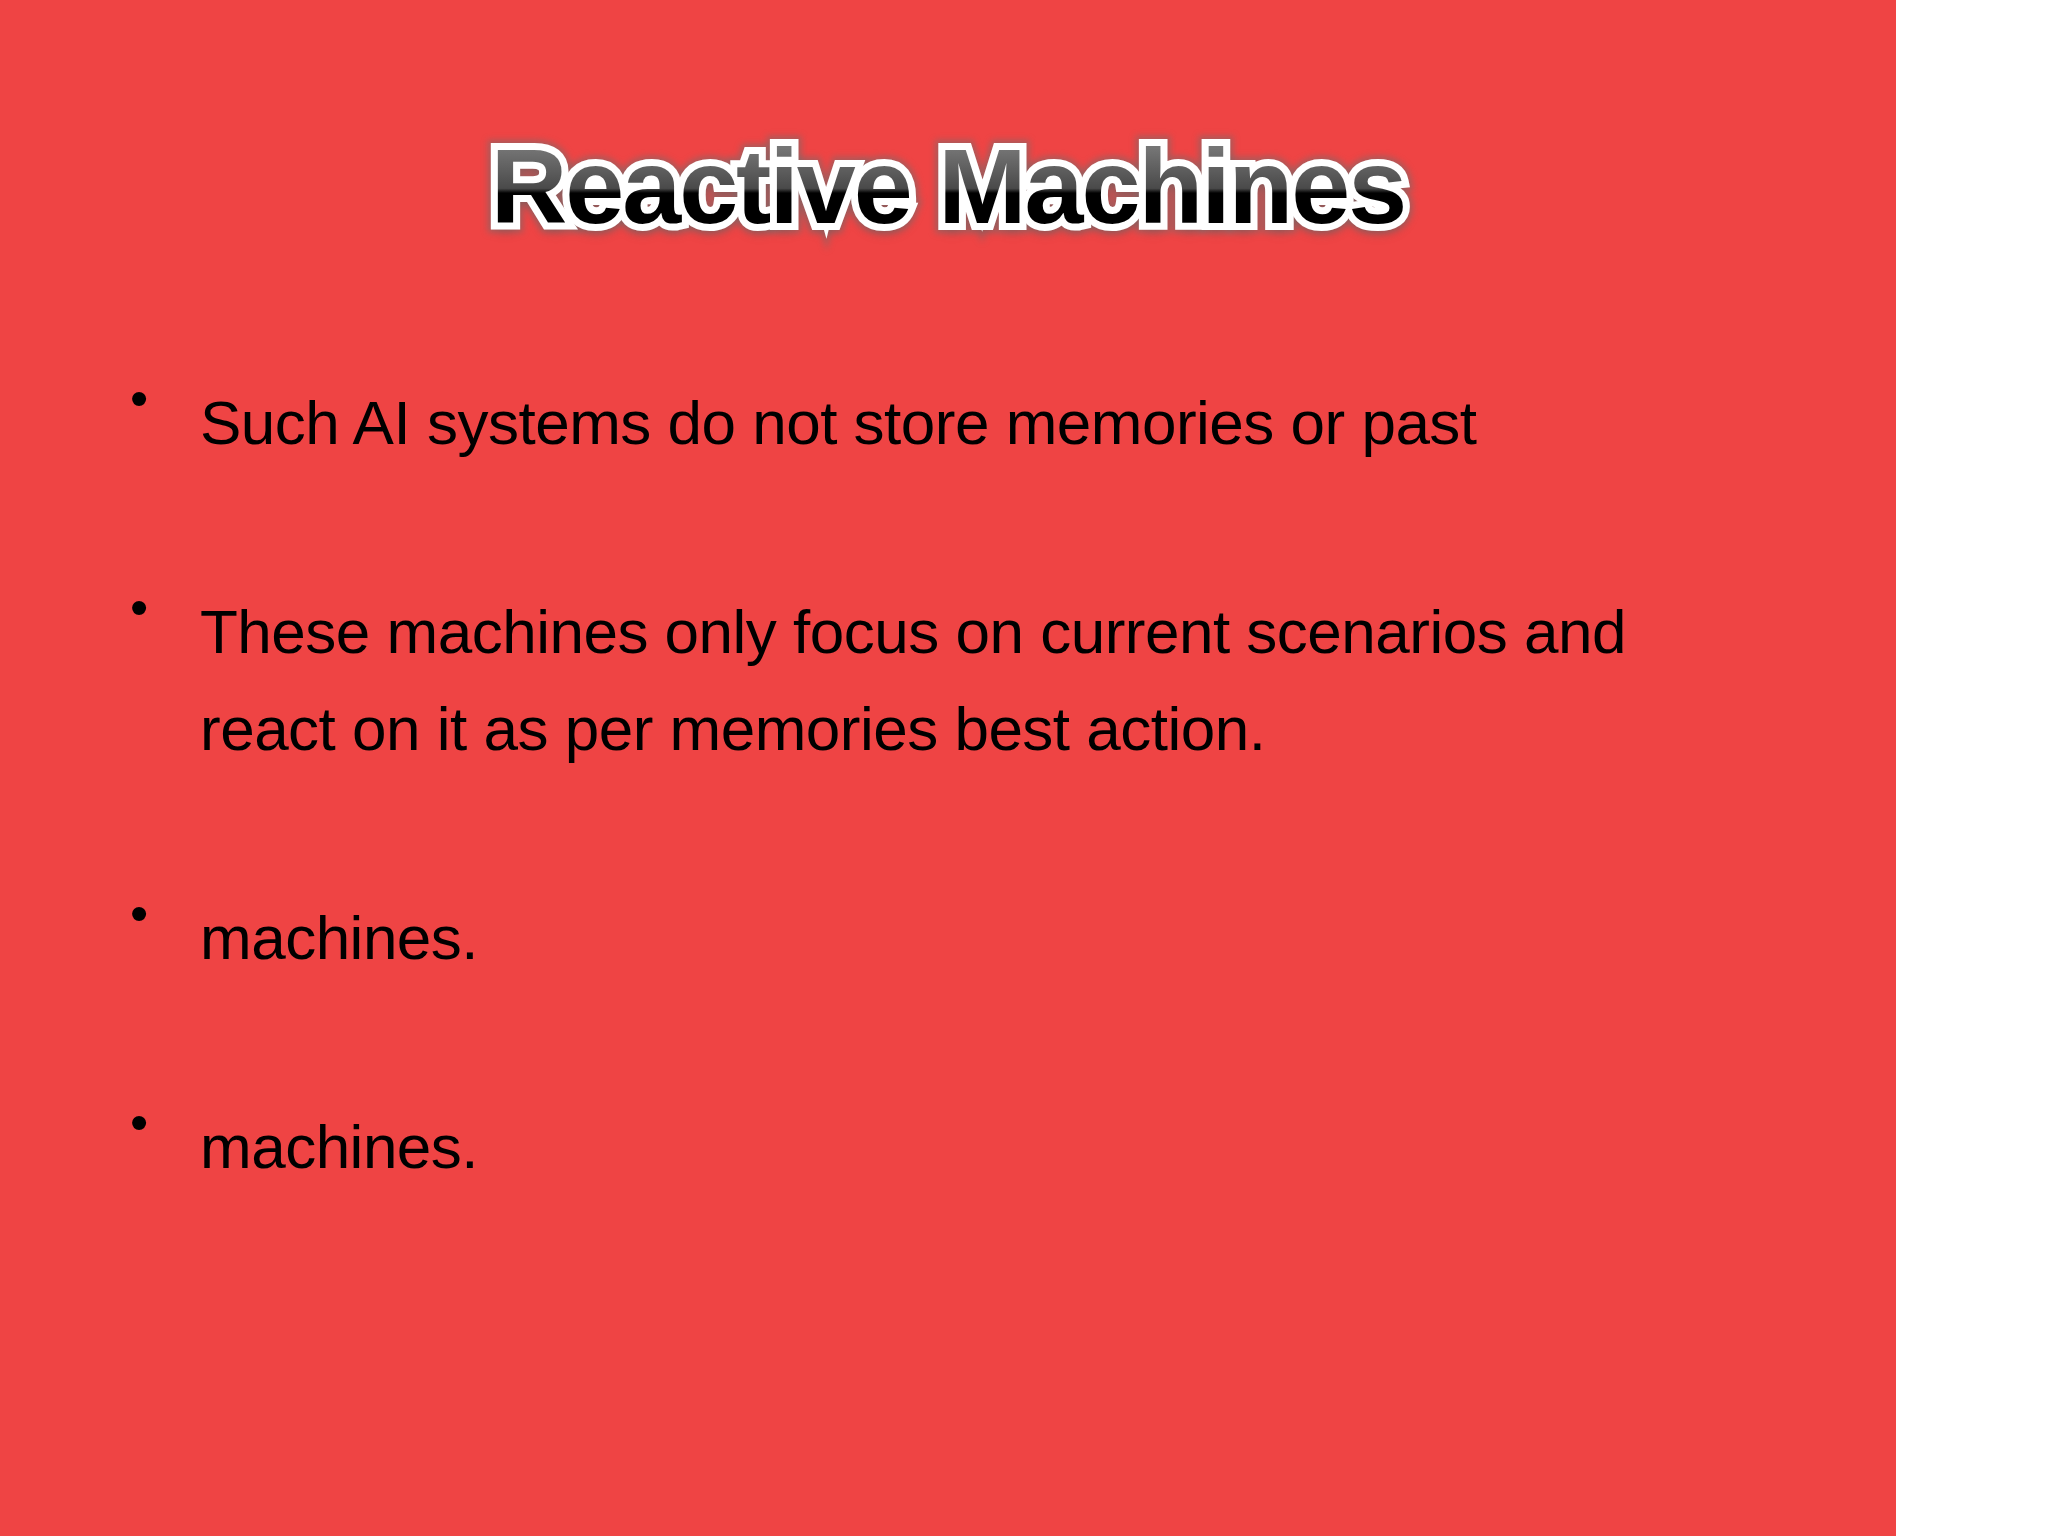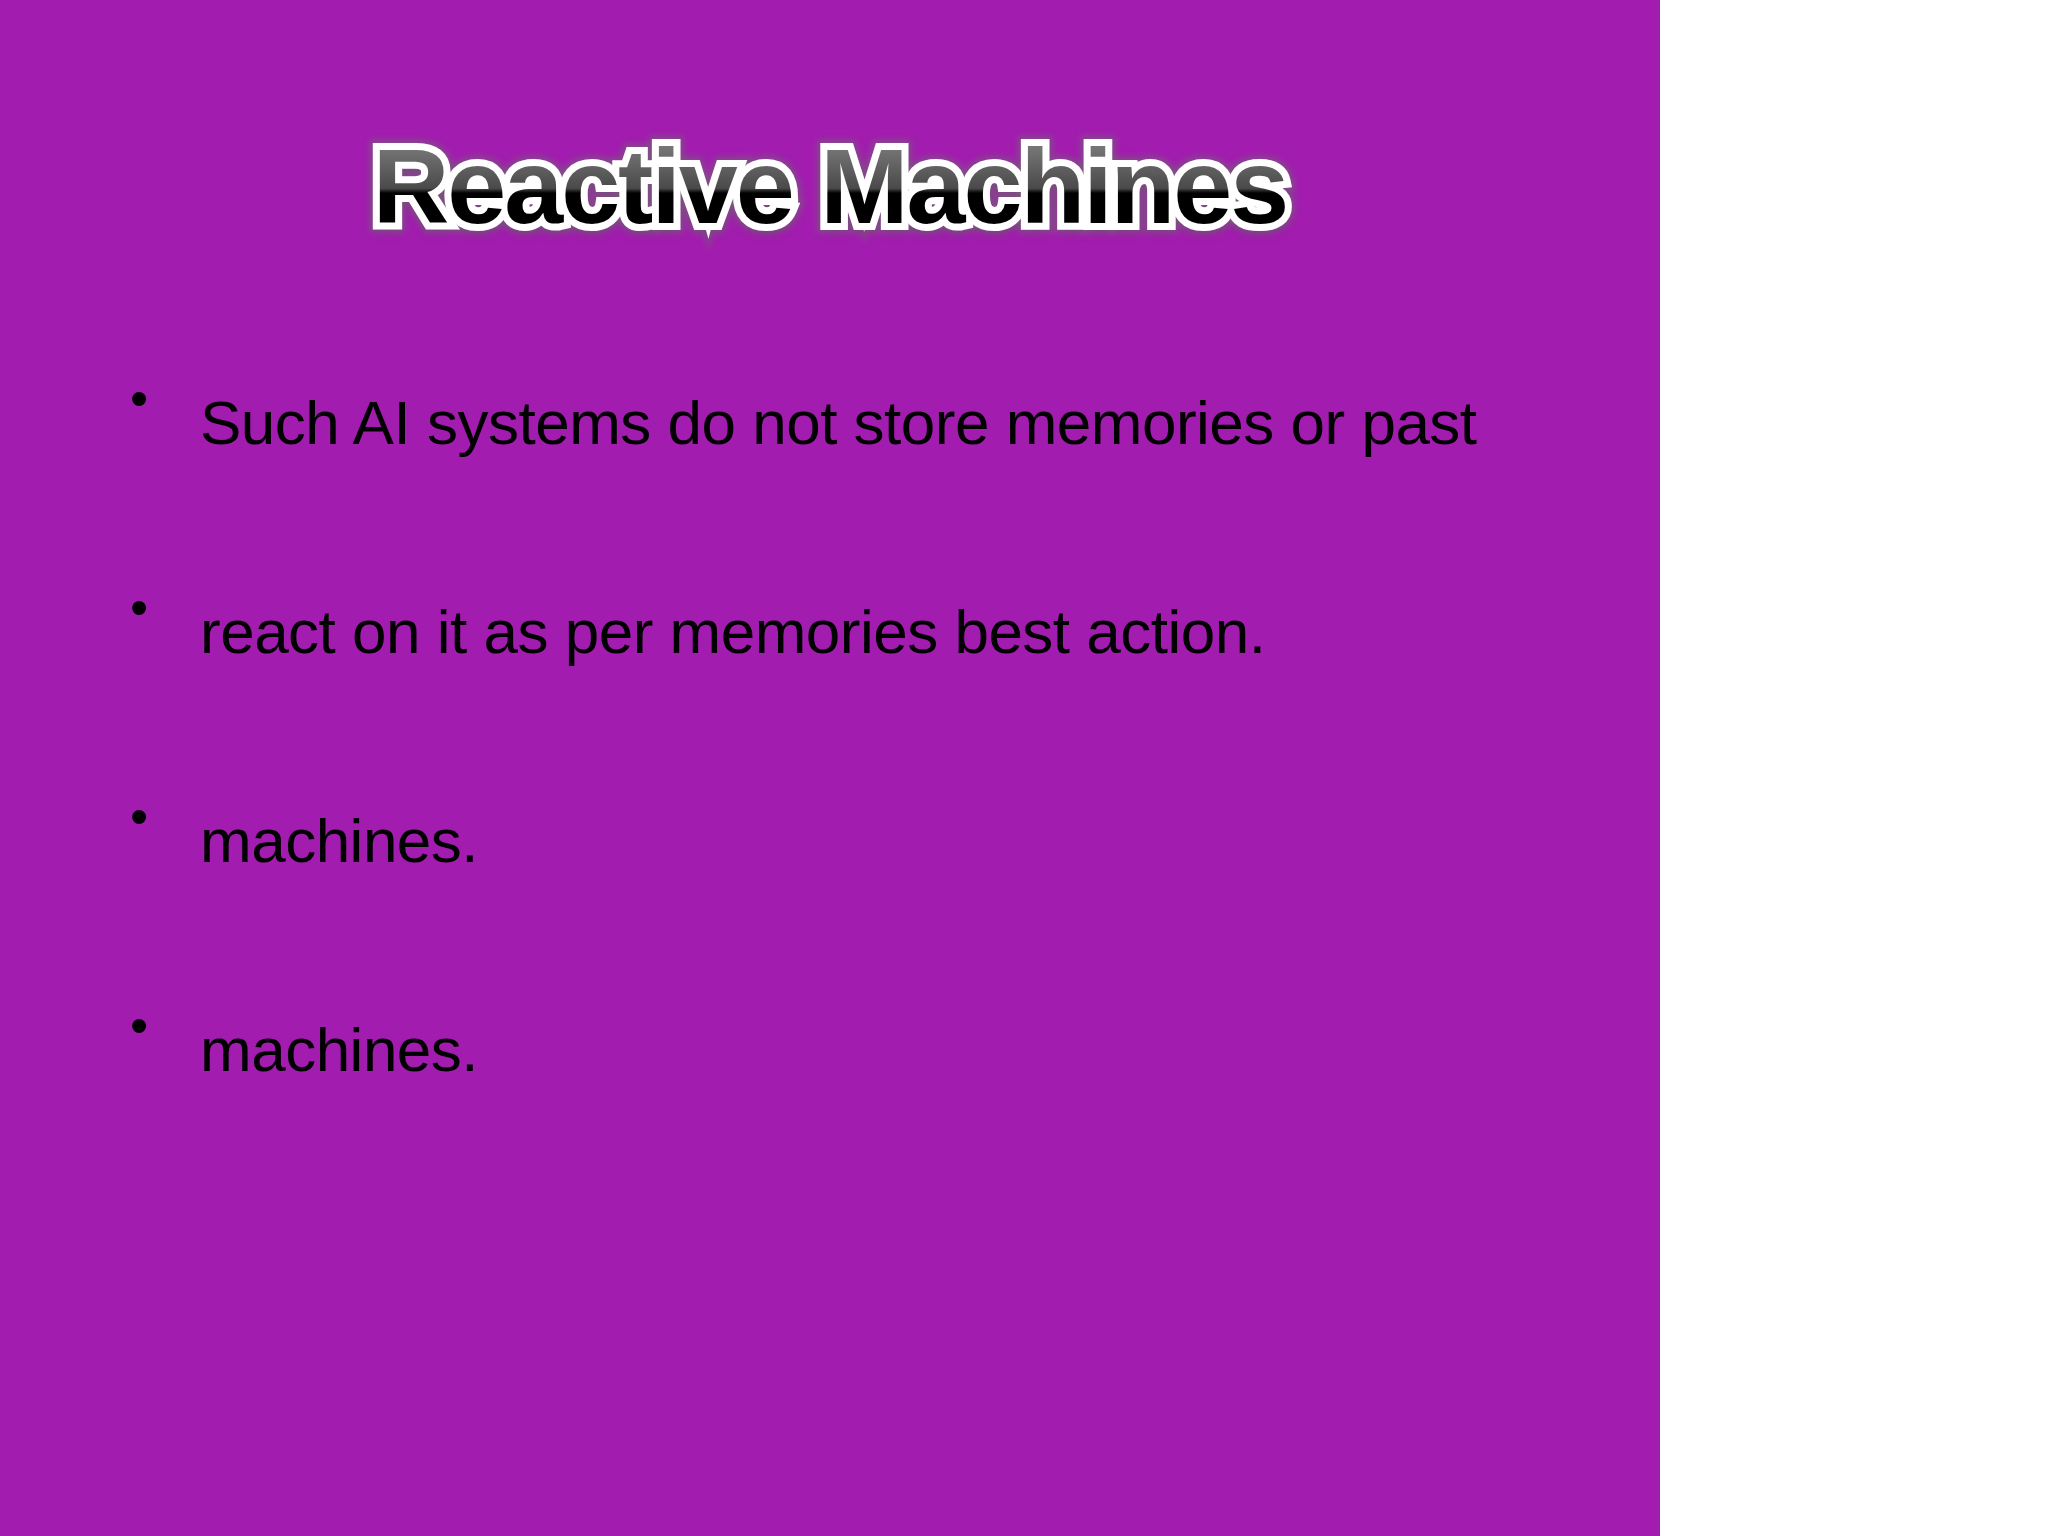--- a/index.html
+++ b/index.html
@@ -2,23 +2,23 @@
 <html><head>
 <meta charset="utf-8">
 <style>
   html, body {
     margin: 0;
     padding: 0;
     background: #ffffff;
   }
   .slide {
     position: relative;
-    width: 1660px;
+    width: 1896px;
     height: 1536px;
-    background: #a21caf;
+    background: #ef4444;
     overflow: hidden;
     font-family: "Liberation Sans", "DejaVu Sans", sans-serif;
     color: #000000;
   }
 
   
   .title-block {
     position: absolute;
     top: 123px;
     left: 0;
@@ -118,20 +118,21 @@
     <li class="bullet-item">
       <span class="bullet-marker">•</span>
       <span class="bullet-text">
         <span class="bullet-line">Such AI systems do not store memories or past</span>
       </span>
     </li>
 
     <li class="bullet-item">
       <span class="bullet-marker">•</span>
       <span class="bullet-text">
+        <span class="bullet-line">These machines only focus on current scenarios and</span>
         <span class="bullet-line">react on it as per memories best action.</span>
       </span>
     </li>
 
     <li class="bullet-item">
       <span class="bullet-marker">•</span>
       <span class="bullet-text">
         <span class="bullet-line">machines.</span>
       </span>
     </li>

